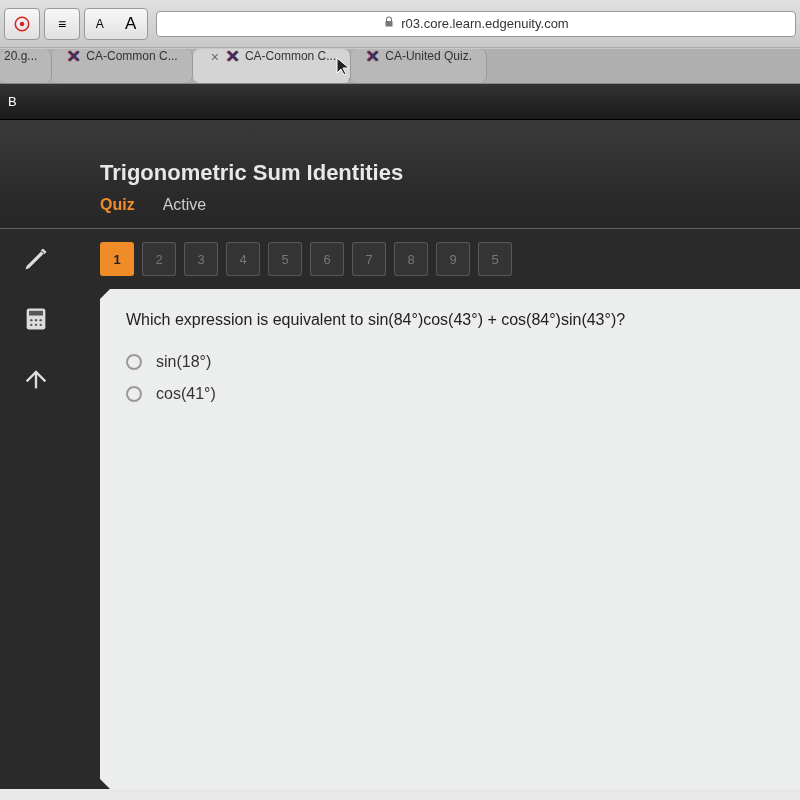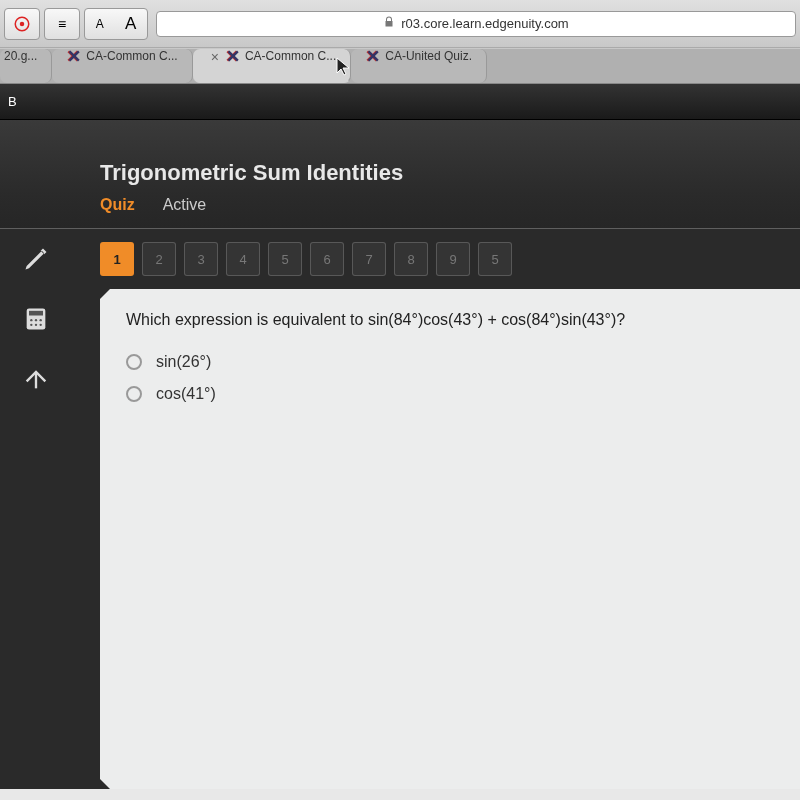--- a/index.html
+++ b/index.html
@@ -161,21 +161,21 @@
       <svg viewBox="0 0 24 24">
           <path d="M4 14 L12 6 L20 14" fill="none" stroke="#ddd" stroke-width="2"></path>
           <line x1="12" y1="6" x2="12" y2="20" stroke="#ddd" stroke-width="2"></line>
         </svg>
     </div>
   </div>
   <div class="question-panel panel-corner-tl">
     <div class="question-text">Which expression is equivalent to sin(84°)cos(43°) + cos(84°)sin(43°)?</div>
     <div class="option-row">
       <div class="radio-circle"></div>
-      <span class="option-label">sin(26°)</span>
+      <span class="option-label">sin(18°)</span>
     </div>
     <div class="option-row">
       <div class="radio-circle"></div>
       <span class="option-label">cos(41°)</span>
     </div>
   </div>
 </div>
 
 <div class="cursor">
   <svg width="18" height="22" viewBox="0 0 18 22">

